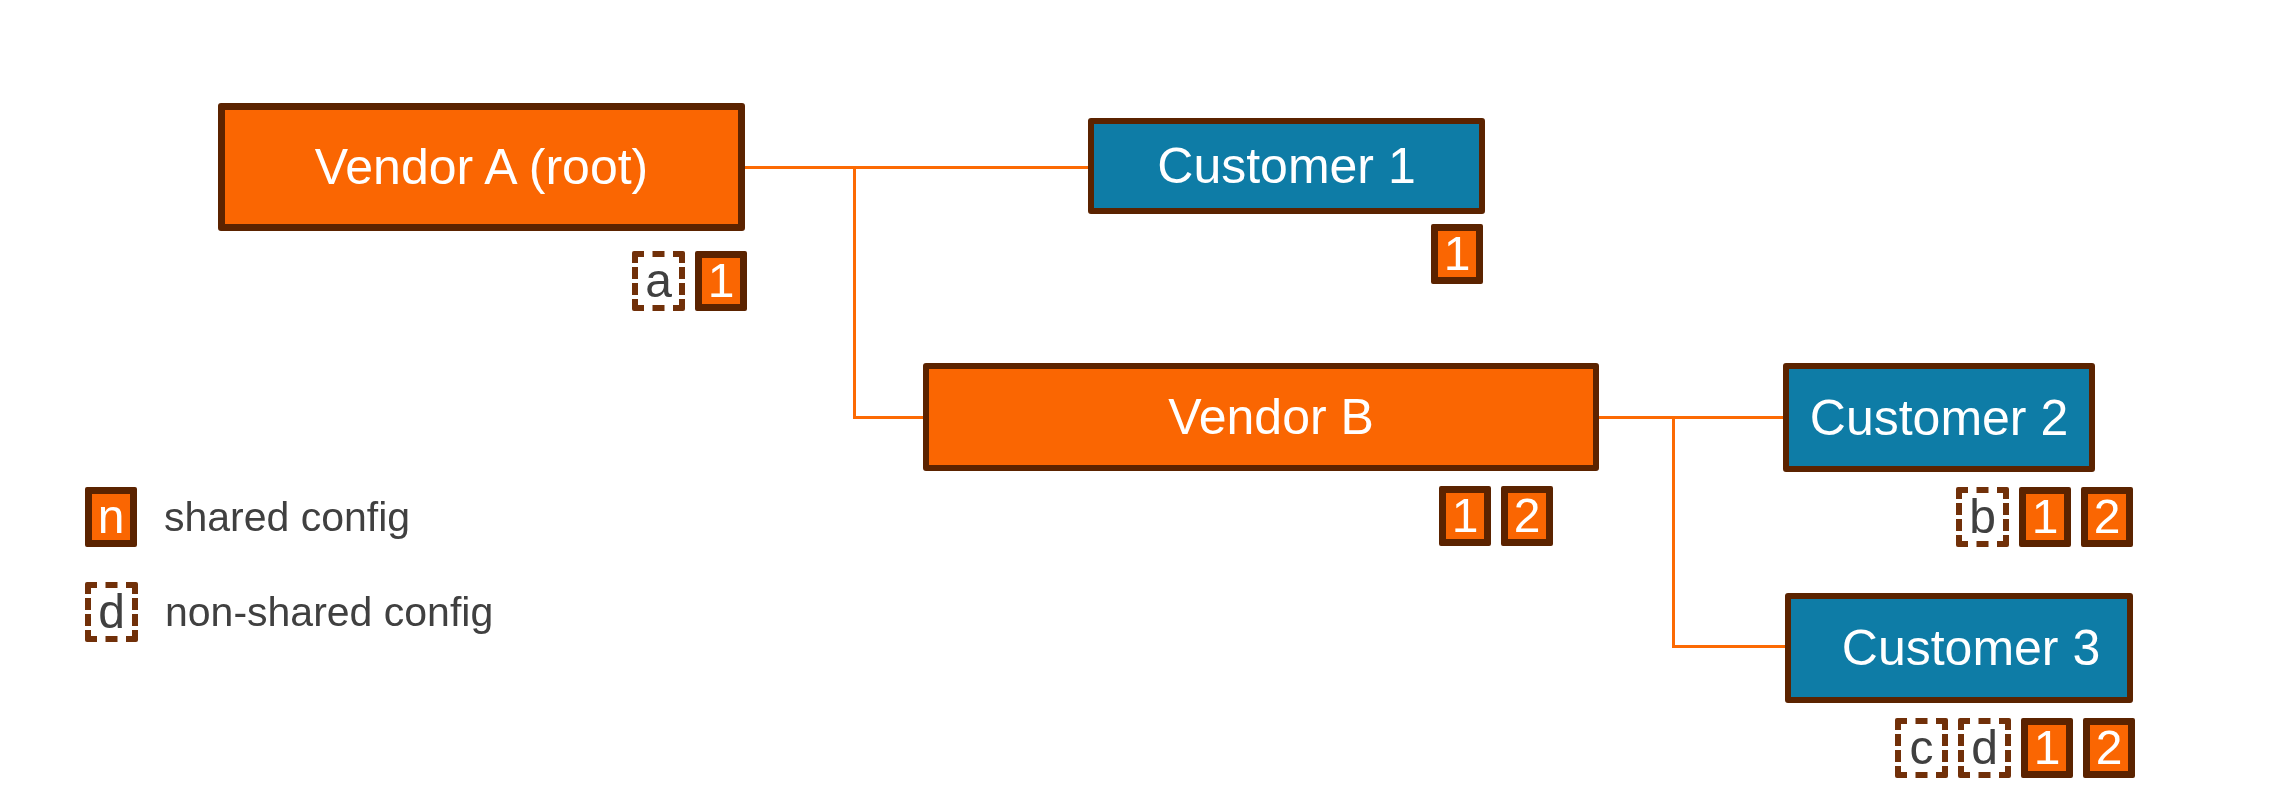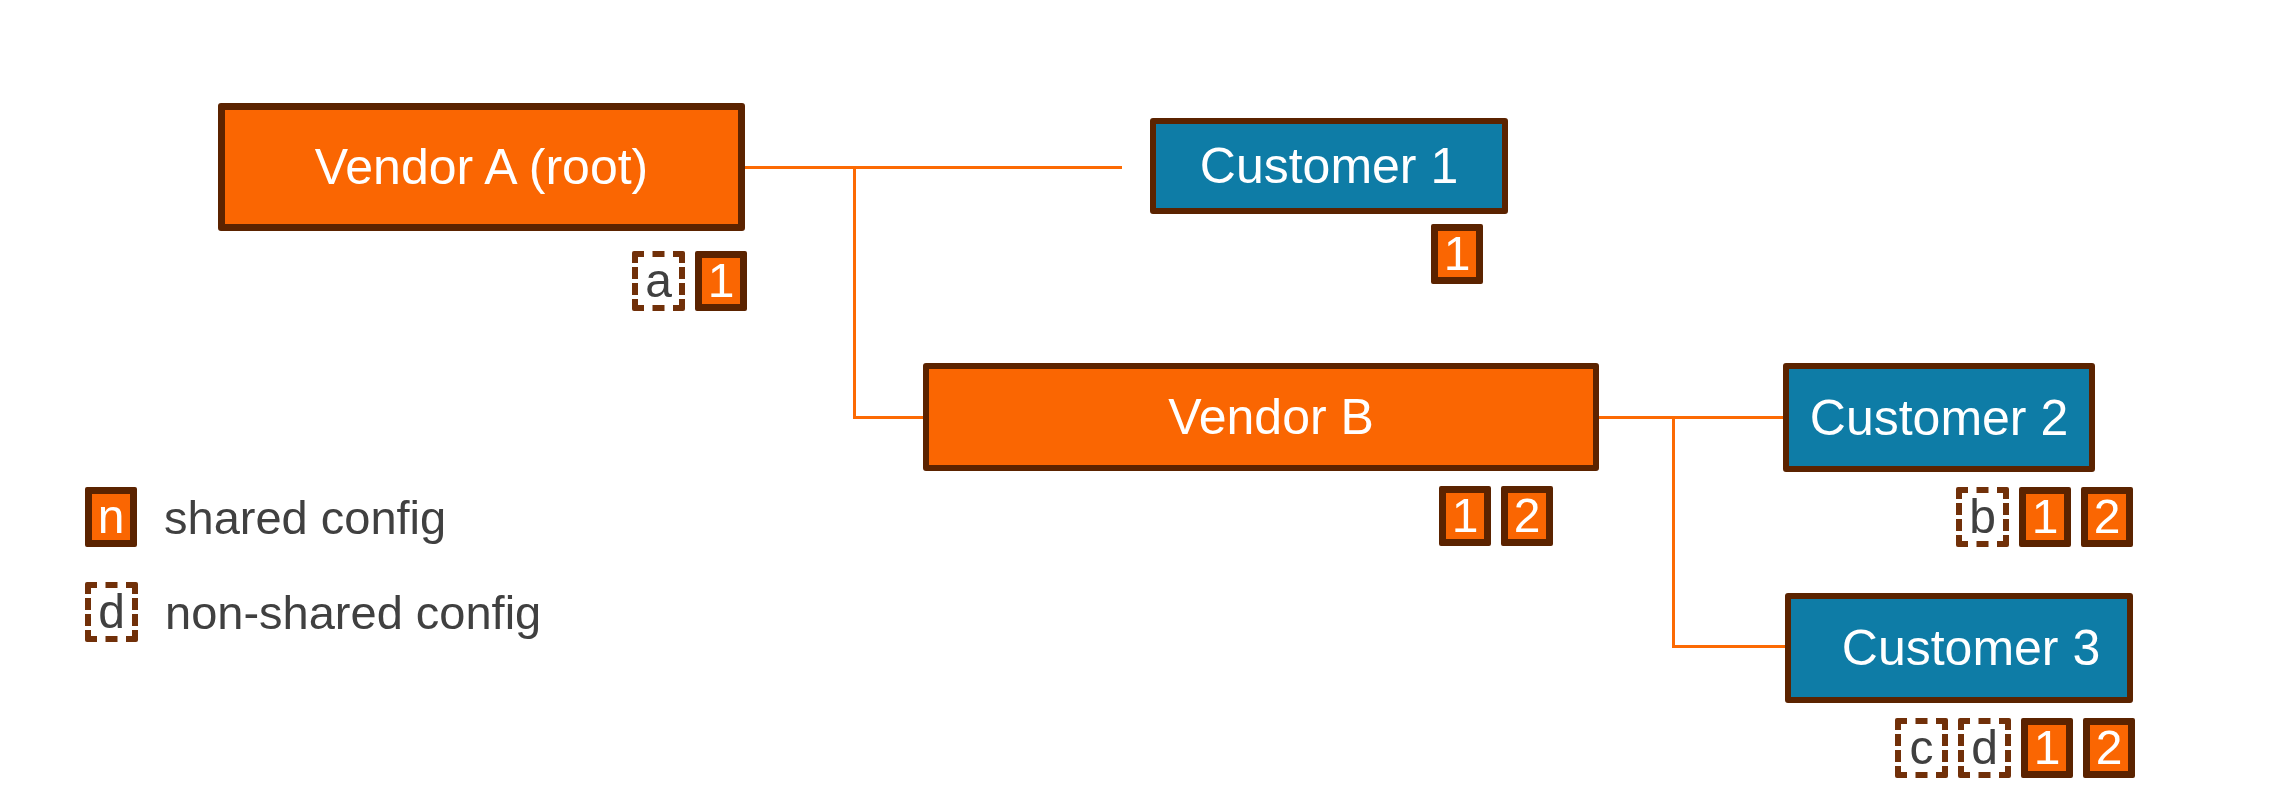--- a/index.html
+++ b/index.html
@@ -11,21 +11,21 @@
   
   .node{
     position:absolute; display:flex; align-items:center; justify-content:center;
     border:6px solid var(--border-brown,#5b2300); border-radius:3px;
     color:#ffffff; font-size:50px; line-height:1; box-sizing:border-box;
     white-space:nowrap;
   }
   .node.vendor{ background:var(--vendor-fill,#fa6602); }
   .node.customer{ background:var(--customer-fill,#0e7ca6); }
   #node-vendor-a{ left:218px; top:103px; width:527px; height:128px; border-width:7px; }
-  #node-customer-1{ left:1150px; top:118px; width:358px; height:96px; }
+  #node-customer-1{ left:1088px; top:118px; width:397px; height:96px; }
   #node-vendor-b{ left:923px; top:363px; width:676px; height:108px;padding-left:20px; }
   #node-customer-2{ left:1783px; top:363px; width:312px; height:109px; }
   #node-customer-3{ left:1785px; top:593px; width:348px; height:110px;padding-left:24px; }
   
   .edge{ position:absolute; background:var(--line-orange,#fc6a03); }
   #edge-a-c1   { left:745px;  top:166px; width:377px; height:3px; }
   #edge-a-drop { left:853px;  top:166px; width:3px;  height:253px; }
   #edge-a-b    { left:853px;  top:416px; width:73px; height:3px; }
   #edge-b-c2   { left:1549px; top:416px; width:234px; height:3px; }
   #edge-b-drop { left:1672px; top:416px; width:3px;  height:232px; }
@@ -48,21 +48,21 @@
   }
   #badges-vendor-a  { right:1539px; top:251px; }
   #badges-customer-1{ right:803px;  top:224px; }
   #badges-vendor-b  { right:733px;  top:486px; }
   #badges-customer-2{ right:153px;  top:487px; }
   #badges-customer-3{ right:151px;  top:718px; }
   
   .legend-row{ position:absolute; display:flex; align-items:center; gap:27px; }
   #legend-shared   { left:85px; top:487px; }
   #legend-nonshared{ left:85px; top:582px; }
-  .legend-label{ font-size:47px; color:var(--legend-text,#404040); line-height:1; white-space:nowrap; }
+  .legend-label{ font-size:41px; color:var(--legend-text,#404040); line-height:1; white-space:nowrap; }
 </style>
 </head>
 <body>
 
 <div id="canvas">
 
   <div class="edge" id="edge-a-c1"></div>
   <div class="edge" id="edge-a-drop"></div>
   <div class="edge" id="edge-a-b"></div>
   <div class="edge" id="edge-b-c2"></div>

